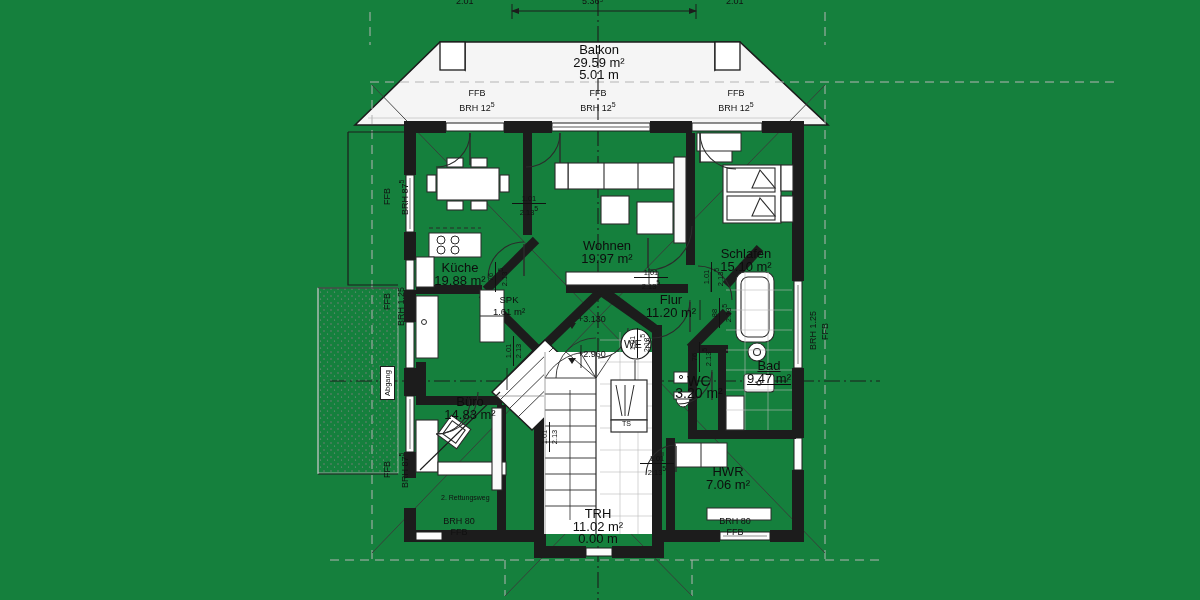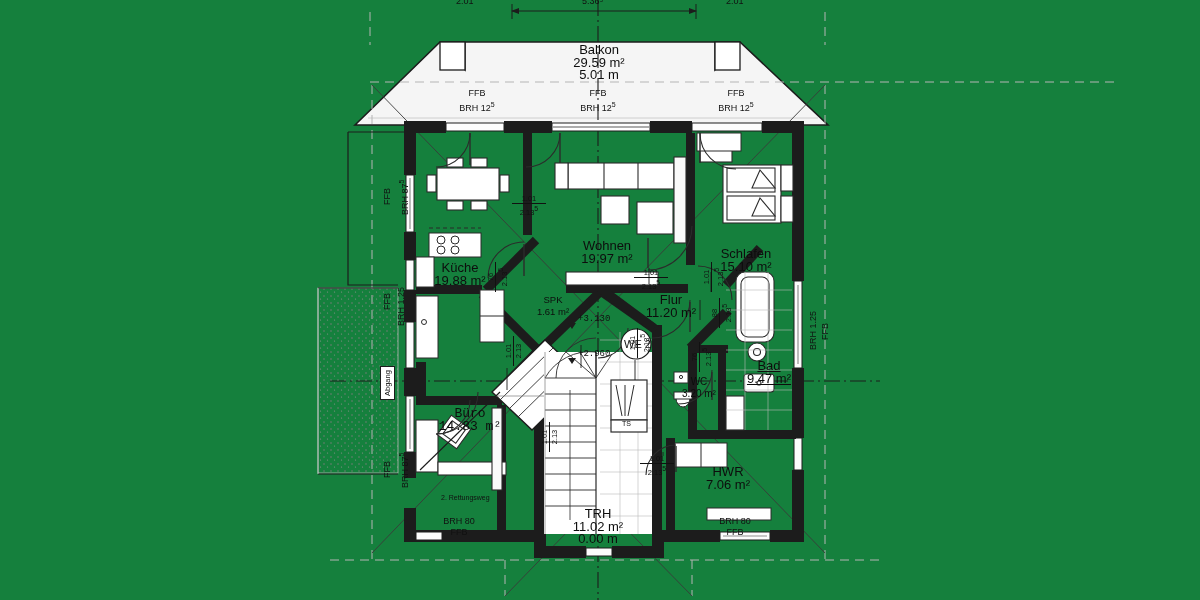--- a/index.html
+++ b/index.html
@@ -14,21 +14,21 @@
         font-size:13px;line-height:12.5px;color:#0d0d0d;}
   .room .nm{font-weight:normal;}
   .room .ar{font-weight:normal;}
   .dimtxt{position:absolute;font-size:9px;color:#111;white-space:nowrap;}
   .rot90{transform:rotate(-90deg);transform-origin:left top;}
   .sup{font-size:7px;vertical-align:super;}
   .doorlbl{position:absolute;font-size:7.5px;line-height:9px;text-align:center;
            white-space:nowrap;color:#111;}
   .doorlbl .t{border-bottom:1px solid #111;display:block;padding:0 1px;}
   .doorlbl.v{transform:rotate(-90deg);transform-origin:left top;}
-  .lvl{position:absolute;font-size:9px;white-space:nowrap;color:#111;font-family:Liberation Mono, monospace;}
+  .lvl{position:absolute;font-size:9px;white-space:nowrap;color:#111;}
   .we2{position:absolute;font-size:11px;color:#111;}
   .tiny{position:absolute;font-size:7px;color:#111;white-space:nowrap;}
 </style>
 </head>
 <body>
 
 <div id="stage">
 
   <svg class="plan" viewBox="0 0 1200 600">
     <defs>
@@ -456,21 +456,21 @@
   <div class="lbl reg" style="left:700px;top:516px;width:70px;">
     <span>BRH 80</span><br>
     <span>FFB</span>
   </div>
 
   <div class="room" style="left:418px;top:262px;width:84px;">
     <span class="nm">Küche</span><br>
     <span class="ar">19.88 m²</span>
   </div>
 
-  <div class="room" style="left:480px;top:294px;width:58px;font-size:9.5px;line-height:11.5px;padding-left:44px;">
+  <div class="room" style="left:480px;top:294px;width:58px;font-size:9.5px;line-height:11.5px;">
     <span class="nm">SPK</span><br>
     <span class="ar">1.61 m²</span>
   </div>
 
   <div class="room" style="left:562px;top:240px;width:90px;">
     <span class="nm">Wohnen</span><br>
     <span class="ar">19.97 m²</span>
   </div>
 
   <div class="room" style="left:700px;top:248px;width:92px;">
@@ -481,26 +481,26 @@
   <div class="room" style="left:630px;top:294px;width:82px;">
     <span class="nm">Flur</span><br>
     <span class="ar">11.20 m²</span>
   </div>
 
   <div class="room" style="left:734px;top:360px;width:70px;text-decoration:underline;">
     <span class="nm">Bad</span><br>
     <span class="ar">9.47 m²</span>
   </div>
 
-  <div class="room" style="left:668px;top:376px;width:62px;font-size:10px;line-height:11.5px;">
+  <div class="room" style="left:668px;top:376px;width:62px;font-size:14px;line-height:11.5px;">
     <span class="nm">WC</span><br>
     <span class="ar">3.20 m²</span>
   </div>
 
-  <div class="room" style="left:430px;top:408px;width:80px;font-family:Liberation Mono, monospace;">
+  <div class="room" style="left:430px;top:396px;width:80px;">
     <span class="nm">Büro</span><br>
     <span class="ar">14.83 m²</span>
   </div>
 
   <div class="room" style="left:692px;top:466px;width:72px;">
     <span class="nm">HWR</span><br>
     <span class="ar">7.06 m²</span>
   </div>
 
   <div class="room" style="left:556px;top:508px;width:84px;">

